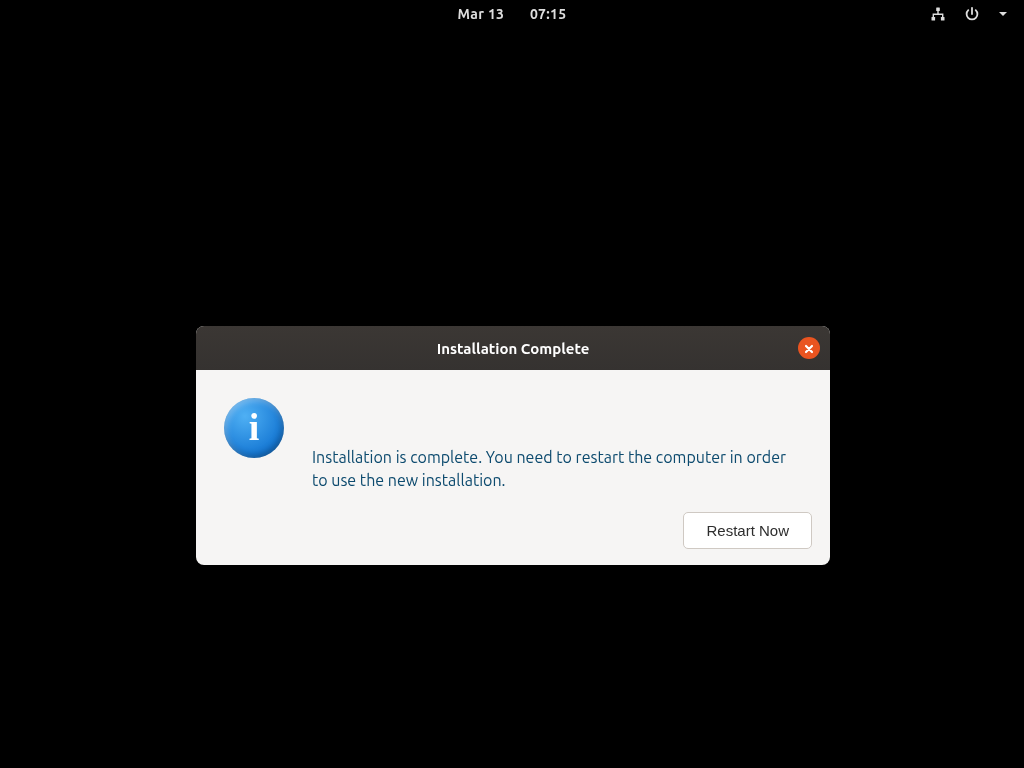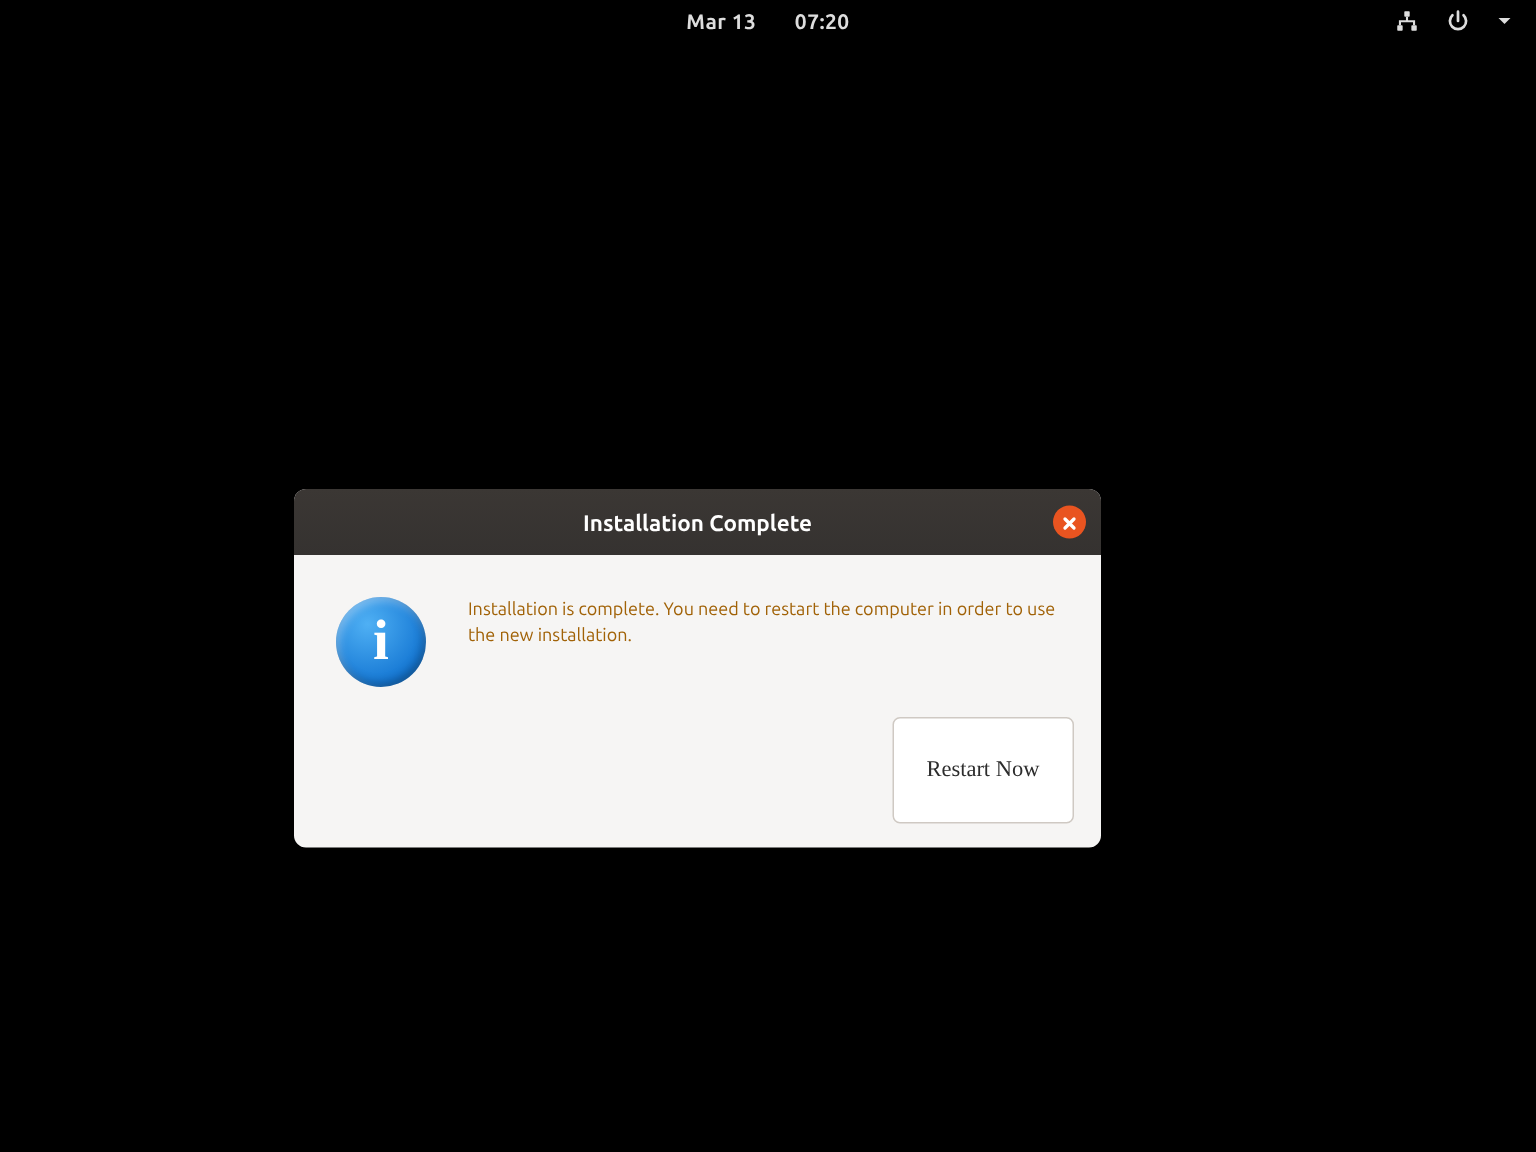--- a/index.html
+++ b/index.html
@@ -43,21 +43,21 @@
       gap: 18px;
     }
     .top-bar-right svg {
       fill: #dddddd;
       display: block;
     }
     .dialog {
       position: absolute;
       left: 196px;
       top: 326px;
-      width: 538px;
+      width: 634px;
       background: #f6f5f4;
       border-radius: 8px;
       box-shadow: 0 4px 20px rgba(0,0,0,0.5);
       overflow: hidden;
     }
     .dialog-titlebar {
       height: 44px;
       background: linear-gradient(to bottom, #3b3734, #353230);
       display: flex;
       align-items: center;
@@ -107,48 +107,49 @@
     .info-icon-letter {
       color: #ffffff;
       font-family: "Times New Roman", Georgia, serif;
       font-style: normal;
       font-weight: bold;
       font-size: 38px;
       line-height: 1;
       transform: translateY(-1px);
     }
     .dialog-message {
-      color: #a16207;
-      font-size: 12px;
+      color: #0c4a6e;
+      font-size: 16px;
       line-height: 1.45;
       padding-top: 4px;
+      margin-top: 48px;
     }
     .dialog-actions {
       display: flex;
       justify-content: flex-end;
       padding: 0 18px 16px 18px;
     }
     .btn-restart {
       background: #ffffff;
       border: 1px solid #cfc9c3;
       border-radius: 5px;
-      padding: 26px 22px;
+      padding: 9px 22px;
       font-size: 15px;
       color: #2d2d2d;
       cursor: pointer;
-      font-family: Liberation Serif, serif;
+      font-family: Liberation Sans, sans-serif;
     }
   </style>
 </head>
 <body>
 
 <div class="top-bar">
   <div class="top-bar-clock">
     <span class="clock-date">Mar 13</span>
-    <span class="clock-time">07:20</span>
+    <span class="clock-time">07:15</span>
   </div>
   <div class="top-bar-right">
     <span>
       <svg width="16" height="16" viewBox="0 0 16 16">
         <rect x="6.2" y="1.5" width="3.6" height="3.6" rx="0.5"></rect>
         <rect x="1.5" y="10.9" width="3.6" height="3.6" rx="0.5"></rect>
         <rect x="10.9" y="10.9" width="3.6" height="3.6" rx="0.5"></rect>
         <path d="M8 5.1 V8.2 H3.3 V10.9 M8 8.2 H12.7 V10.9" stroke="#dddddd" stroke-width="1.4" fill="none"></path>
       </svg>
     </span>

